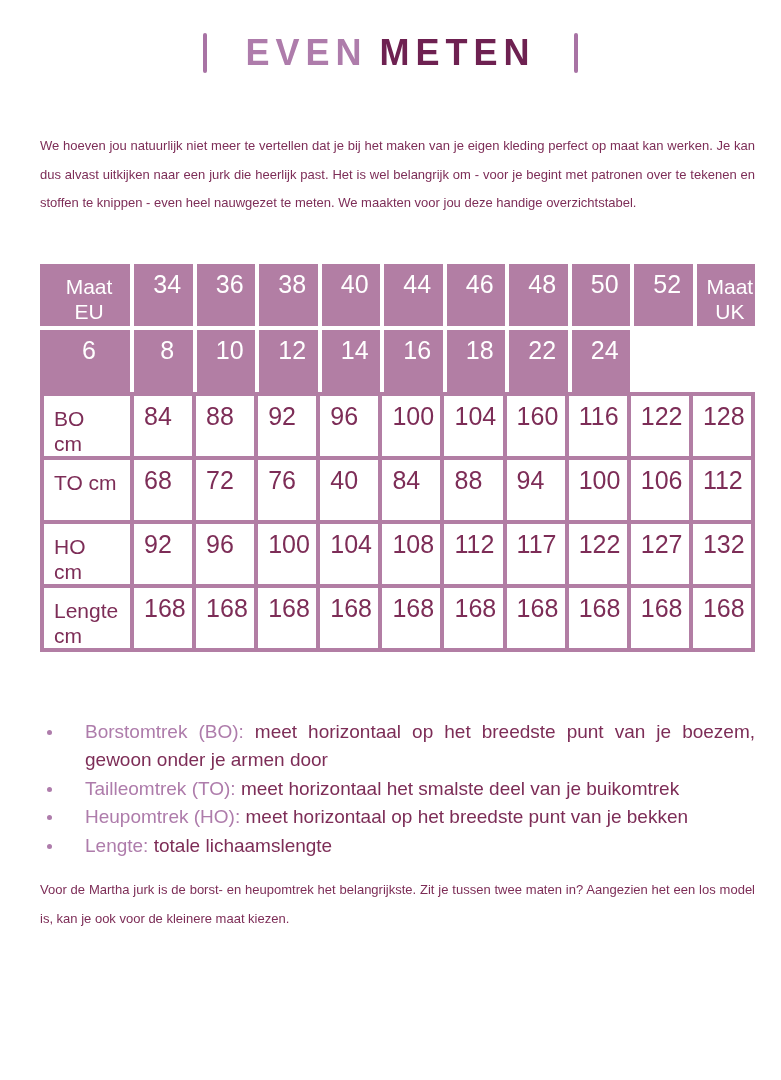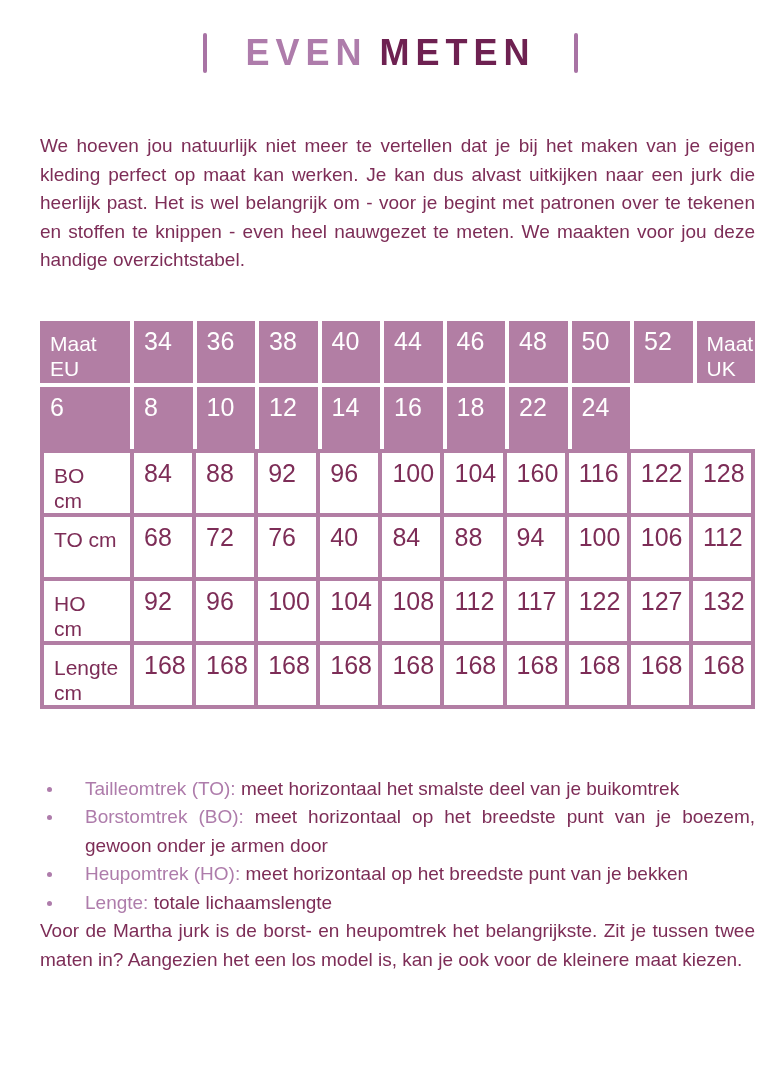--- a/index.html
+++ b/index.html
@@ -26,42 +26,42 @@
     width:4px;height:40px;background:var(--bar);border-radius:2px;
   }
   h1.title{
     font-size:36px;font-weight:bold;letter-spacing:6px;line-height:1;
     white-space:nowrap;
   }
   .title-word-1{color:var(--mauve-light);}
   .title-word-2{color:var(--plum-dark);margin-left:12px;}
   
   .para{
-    color:var(--plum);font-size:19px;line-height:28.5px;
+    color:var(--plum);font-size:13px;line-height:28.5px;
     text-align:justify;
   }
   .intro{margin-top:54px;}
-  .outro{}
+  .outro{margin-top:16px;}
   
   .size-table{margin-top:46px;width:715px;}
   .tgrid{display:grid;column-gap:4px;row-gap:4px;}
   .thead{
     grid-template-columns:90px repeat(10,1fr);
     grid-auto-rows:62px;background:var(--white);
   }
   .tbody{
     grid-template-columns:86px repeat(10,1fr);
     grid-auto-rows:60px;background:var(--mauve);
     border:4px solid var(--mauve);
   }
   .cell{
     padding:7px 2px 0 10px;font-size:25px;line-height:1.1;
     overflow:hidden;
   }
-  .hcell{background:var(--mauve);color:var(--white);}
+  .hcell{background:var(--mauve);color:var(--white);text-align:center;}
   .bcell{background:var(--white);color:var(--plum);}
   .label-cell{font-size:21px;line-height:1.2;padding-top:10px;}
   .lbl{display:inline-block;max-width:64px;}
   
   .bullets{margin-top:66px;list-style:none;}
   .bullets li{
     position:relative;padding-left:45px;
     font-size:19px;line-height:28.5px;text-align:justify;
     color:var(--plum);
   }
@@ -149,21 +149,21 @@
         <div class="cell bcell">168</div>
         <div class="cell bcell">168</div>
         <div class="cell bcell">168</div>
         <div class="cell bcell">168</div>
         <div class="cell bcell">168</div>
         <div class="cell bcell">168</div>
       </div>
   </div>
 
   <ul class="bullets" id="bullets">
+      <li><span class="dot"></span><span class="term">Borstomtrek (BO):</span> <span class="desc">meet horizontaal op het breedste punt van je boezem, gewoon onder je armen door</span></li>
       <li><span class="dot"></span><span class="term">Tailleomtrek (TO):</span> <span class="desc">meet horizontaal het smalste deel van je buikomtrek</span></li>
-      <li><span class="dot"></span><span class="term">Borstomtrek (BO):</span> <span class="desc">meet horizontaal op het breedste punt van je boezem, gewoon onder je armen door</span></li>
       <li><span class="dot"></span><span class="term">Heupomtrek (HO):</span> <span class="desc">meet horizontaal op het breedste punt van je bekken</span></li>
       <li><span class="dot"></span><span class="term">Lengte:</span> <span class="desc">totale lichaamslengte</span></li>
     </ul>
 
   <p class="para outro">Voor de Martha jurk is de borst- en heupomtrek het belangrijkste. Zit je tussen twee maten in? Aangezien het een los model is, kan je ook voor de kleinere maat kiezen.</p>
 
 </div>
 
 </body></html>

